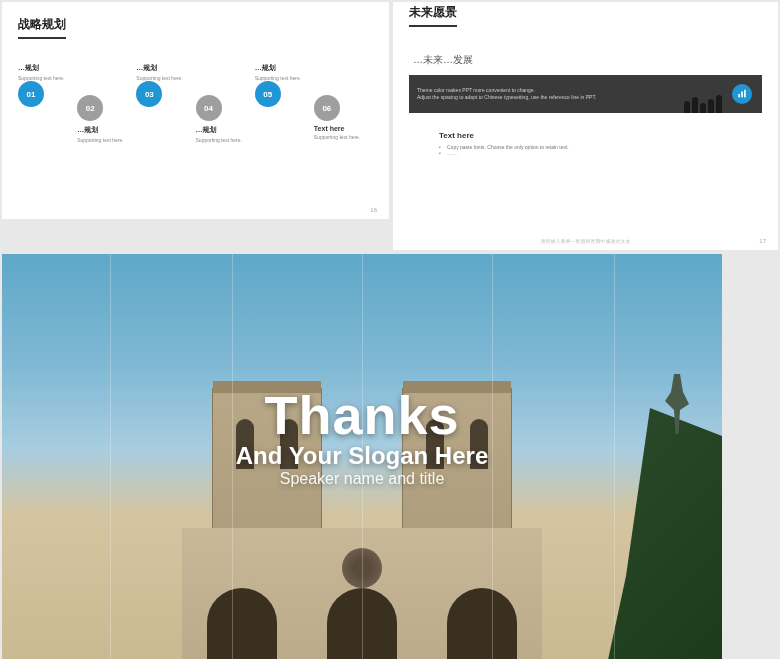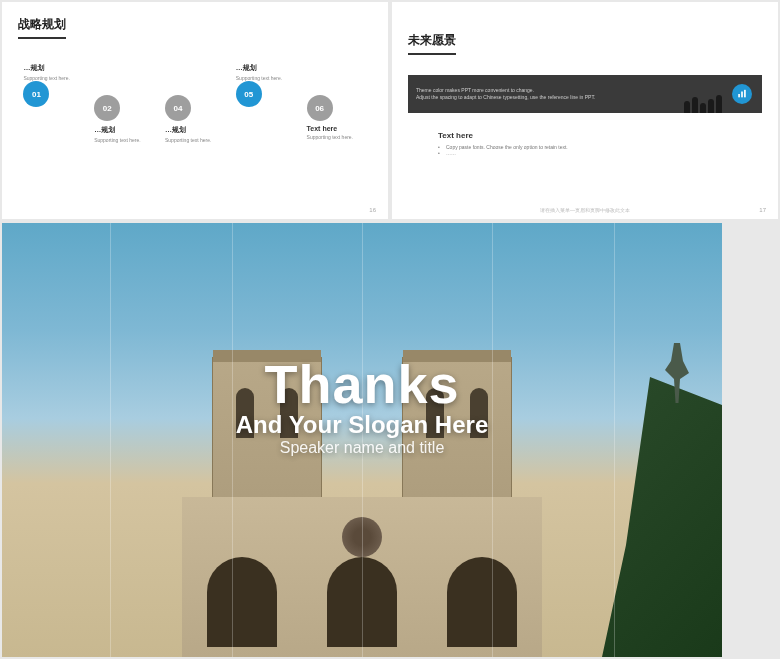--- a/index.html
+++ b/index.html
@@ -1,20 +1,20 @@
 <!DOCTYPE html>
 <html><head>
 <meta charset="utf-8">
 <style>
 *{margin:0;padding:0;box-sizing:border-box;font-family:Arial,"Microsoft YaHei",sans-serif}
 body{background:#e8e8e8;width:780px;height:659px;overflow:hidden}
 .top-row{display:flex;gap:4px;padding:2px}
 .slide{background:#fff;position:relative}
 .slide-16{width:387px;height:217px;padding:12px 16px}
-.slide-17{width:387px;height:217px;padding:28px 16px}
+.slide-17{width:387px;height:248px;padding:0 16px}
 .slide-title{font-size:12px;font-weight:bold;color:#222;border-bottom:2px solid #333;padding-bottom:4px;margin-bottom:16px;display:inline-block}
 .circles-row{display:flex;justify-content:space-around;align-items:flex-start;margin-bottom:8px}
 .circle-item{display:flex;flex-direction:column;align-items:flex-start;width:60px}
 .circle-item.offset{margin-top:40px}
 .circle{width:26px;height:26px;border-radius:50%;display:flex;align-items:center;justify-content:center;color:#fff;font-size:8px;font-weight:bold}
 .circle.blue{background:#2196d4}
 .circle.gray{background:#9e9e9e}
 .item-label{font-size:7px;font-weight:bold;color:#333;margin-top:4px}
 .item-sub{font-size:5px;color:#888;margin-top:2px;text-align:center}
 .page-num{position:absolute;bottom:6px;right:12px;font-size:6px;color:#aaa}
@@ -62,20 +62,25 @@
       <div class="circle-item" style="margin-top:4px">
         <div class="item-label">…规划</div>
         <div class="item-sub">Supporting text here.</div>
         <div class="circle blue">01</div>
       </div>
       <div class="circle-item offset">
         <div class="circle gray">02</div>
         <div class="item-label">…规划</div>
         <div class="item-sub">Supporting text here.</div>
       </div>
+      <div class="circle-item" style="margin-top:4px">
+        <div class="item-label">…规划</div>
+        <div class="item-sub">Supporting text here.</div>
+        <div class="circle blue">03</div>
+      </div>
       <div class="circle-item offset">
         <div class="circle gray">04</div>
         <div class="item-label">…规划</div>
         <div class="item-sub">Supporting text here.</div>
       </div>
       <div class="circle-item" style="margin-top:4px">
         <div class="item-label">…规划</div>
         <div class="item-sub">Supporting text here.</div>
         <div class="circle blue">05</div>
       </div>
@@ -83,20 +88,21 @@
         <div class="circle gray">06</div>
         <div class="item-label">Text here</div>
         <div class="item-sub">Supporting text here.</div>
       </div>
     </div>
     <div class="page-num">16</div>
   </div>
 
   <div class="slide slide-17">
     <div class="slide-title">未来愿景</div>
+    <div class="s17-sub">…未来…发展</div>
     <div class="dark-bar">
       <div class="dark-text">
         <div>Theme color makes PPT more convenient to change.</div>
         <div>Adjust the spacing to adapt to Chinese typesetting, use the reference line in PPT.</div>
       </div>
       <div class="silhouette">
         <div class="sil" style="height:12px"></div>
           <div class="sil" style="height:16px"></div>
           <div class="sil" style="height:10px"></div>
           <div class="sil" style="height:14px"></div>

